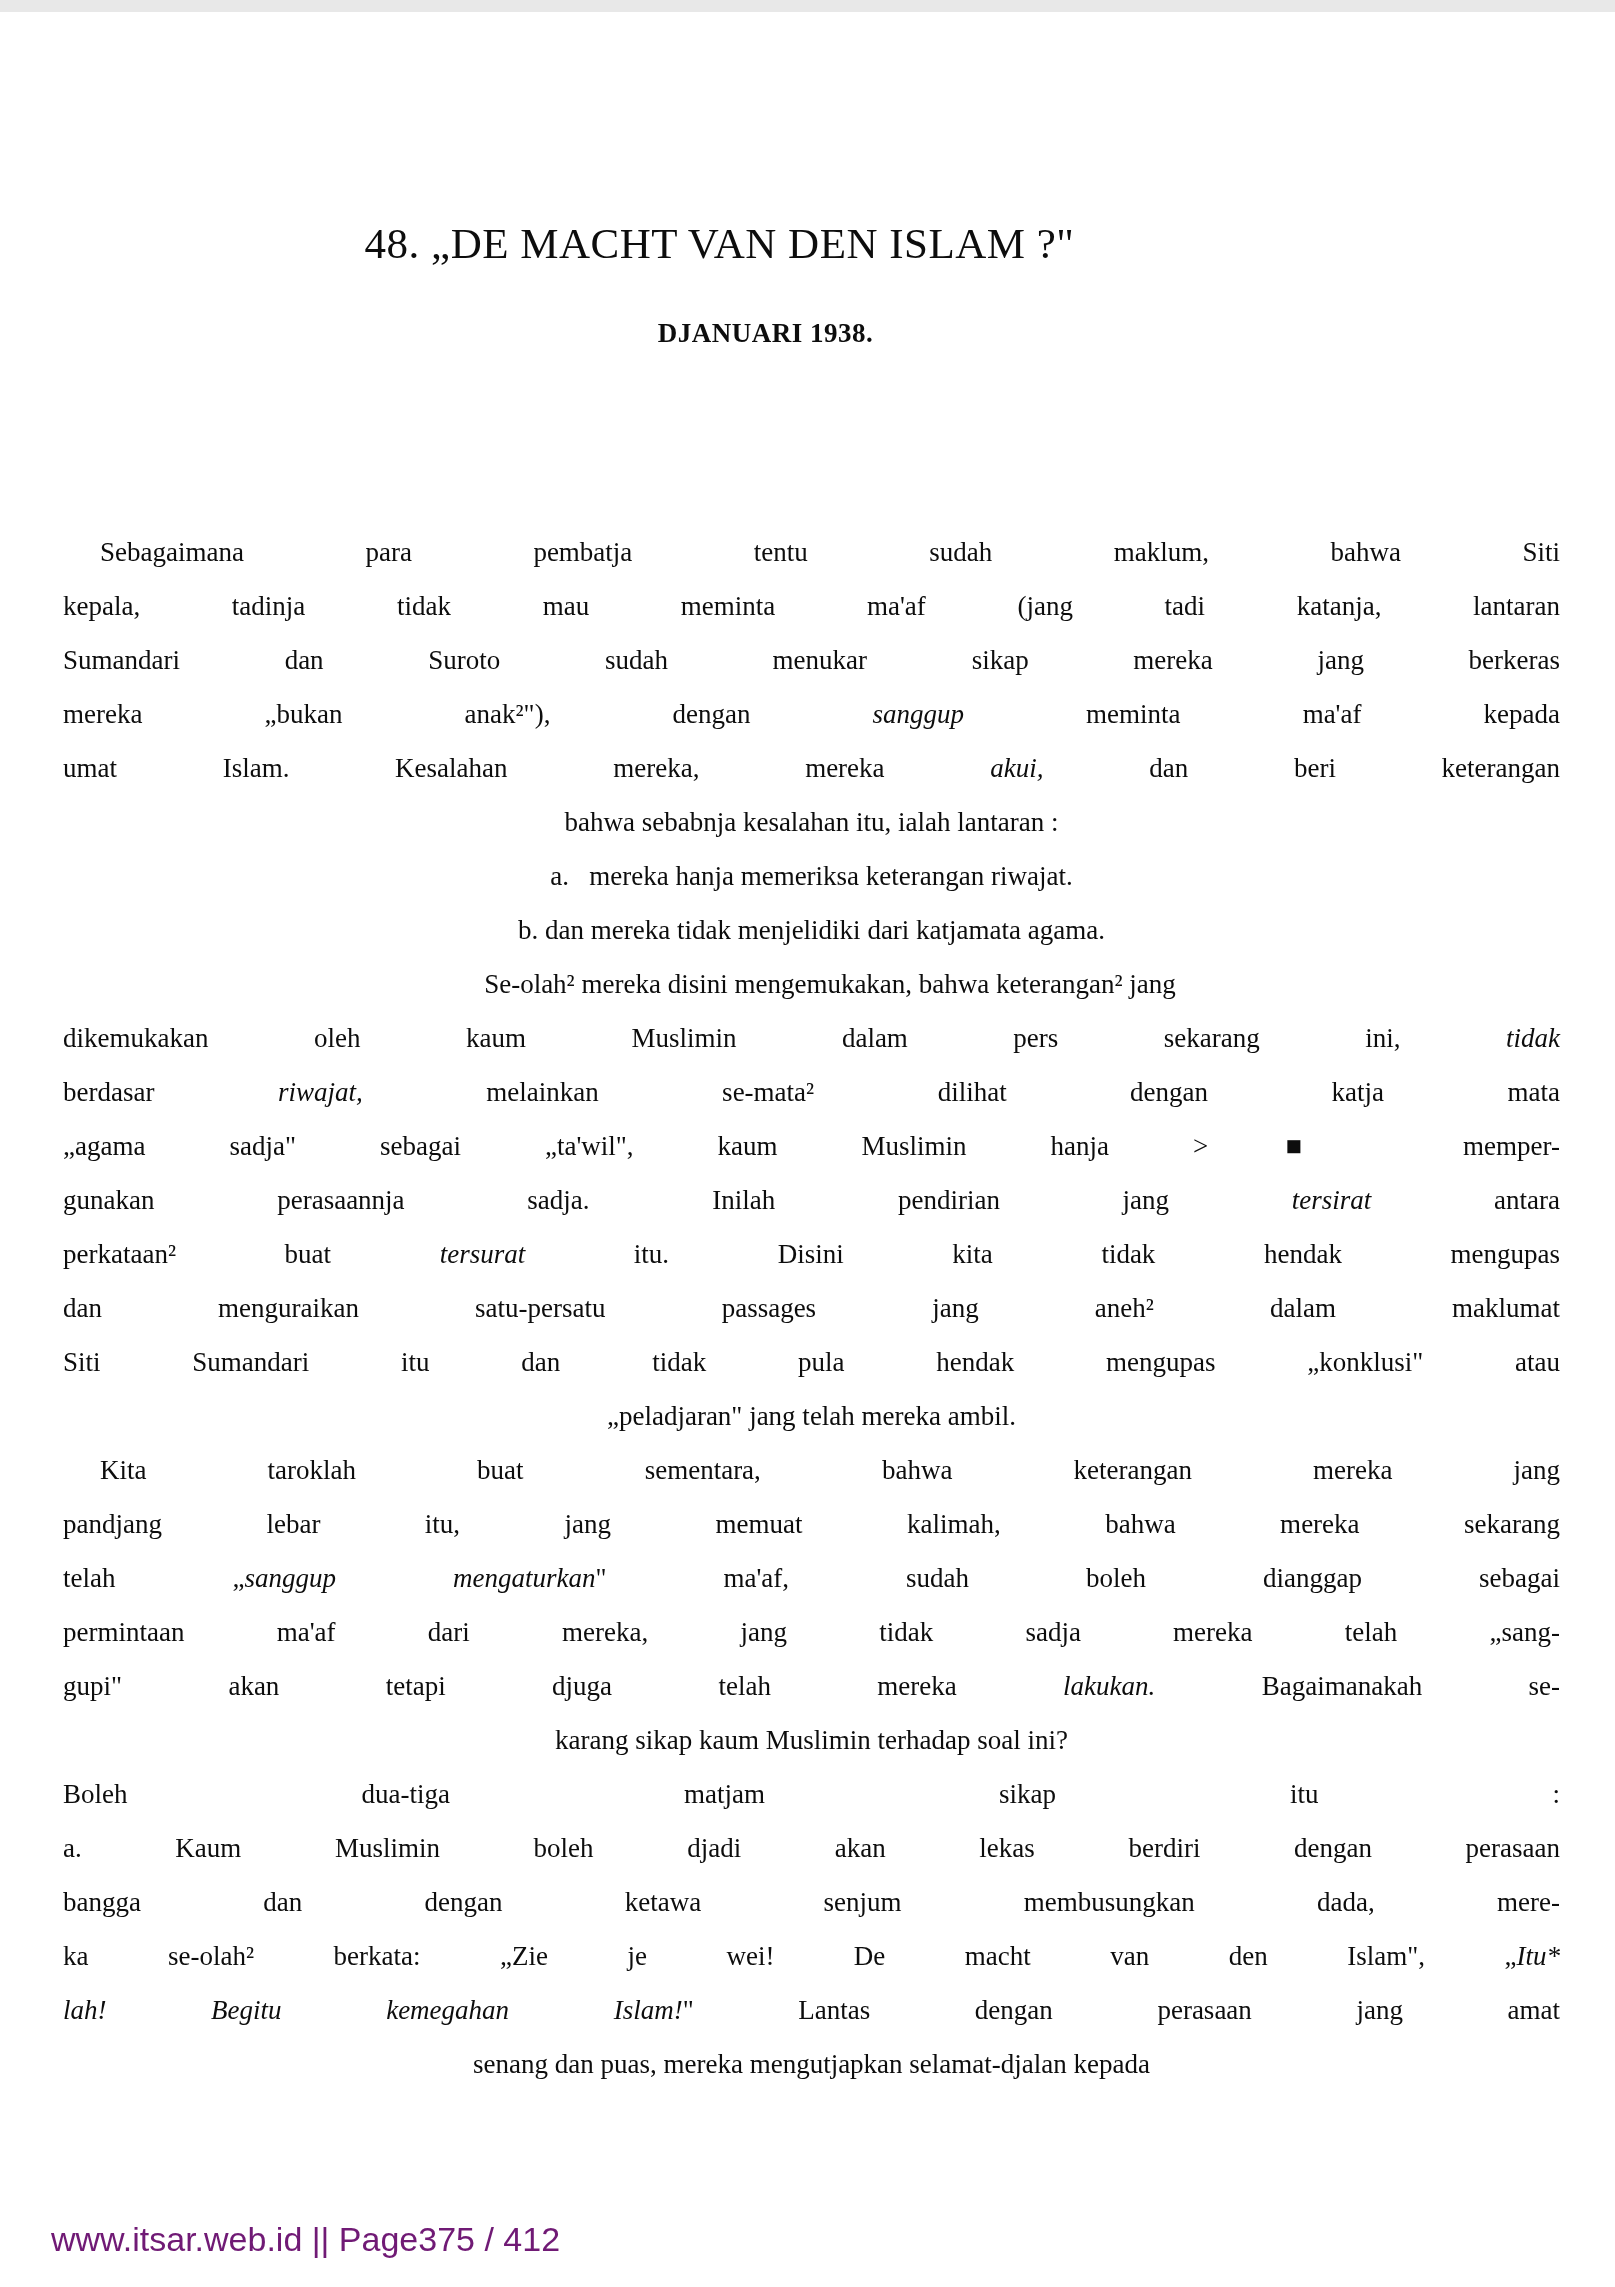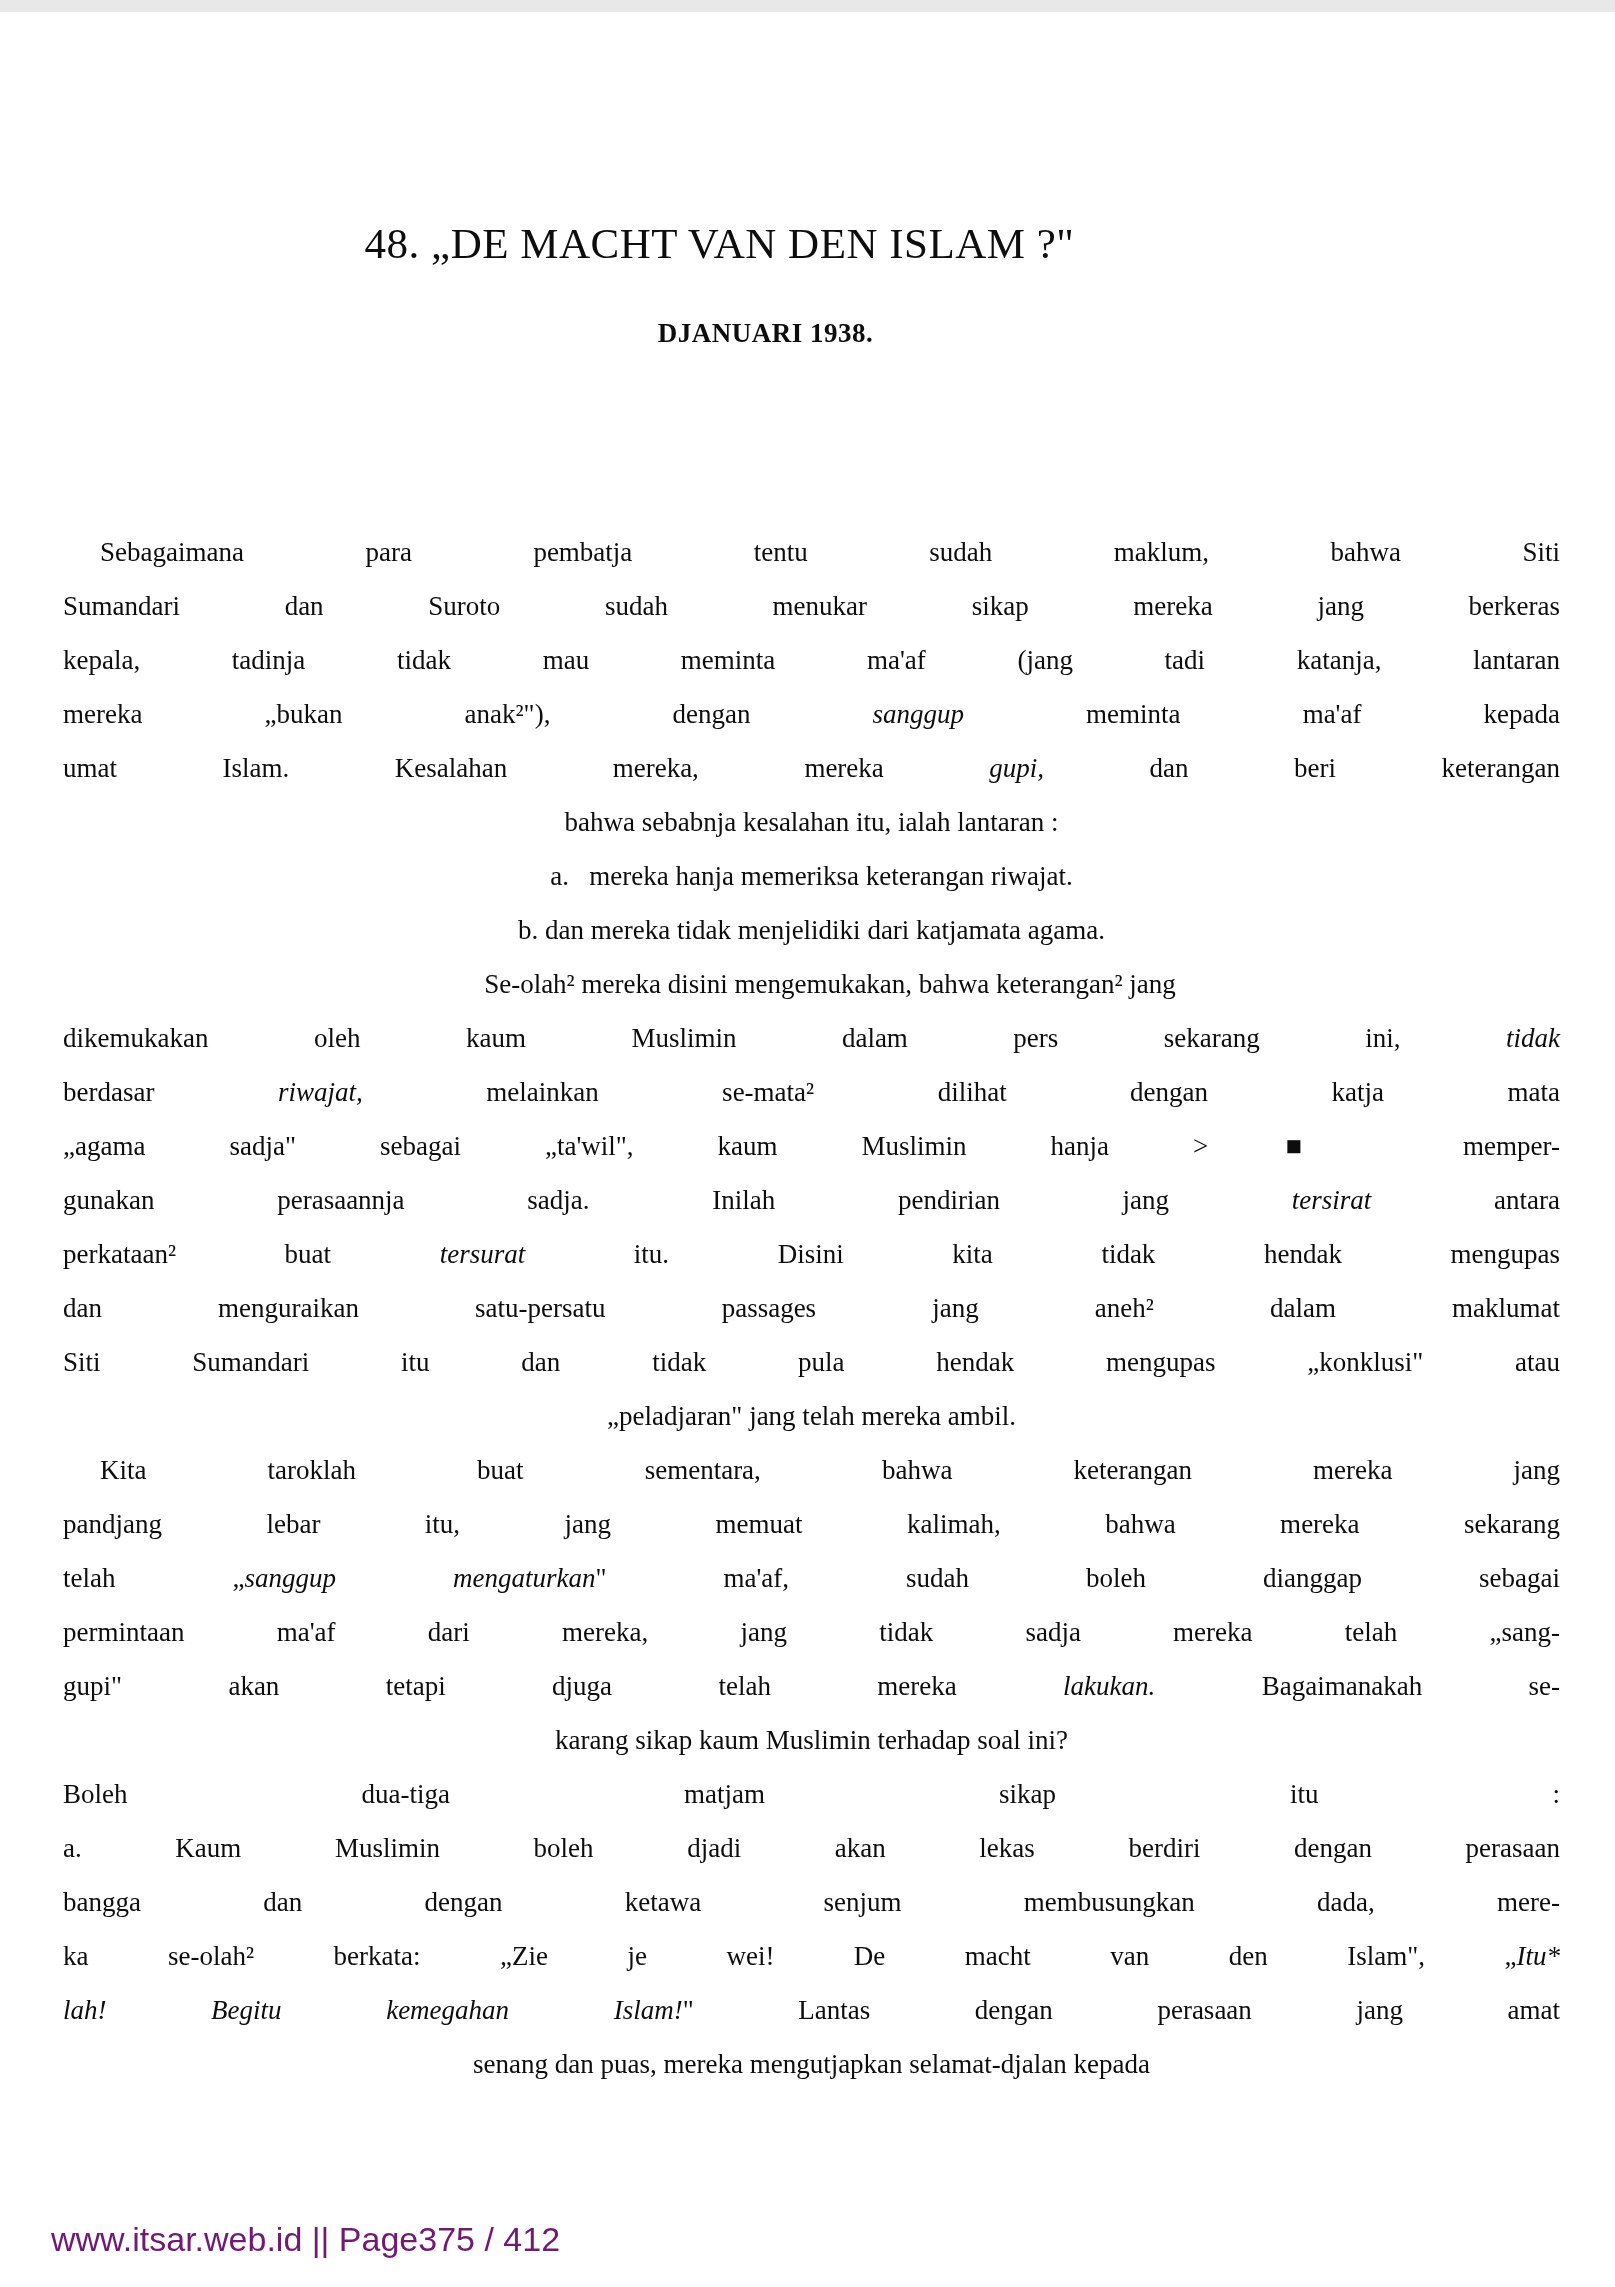--- a/index.html
+++ b/index.html
@@ -58,24 +58,24 @@
 </head>
 <body>
 
 <div class="page">
   <div class="title">48. „DE MACHT VAN DEN ISLAM ?"</div>
 
   <div class="subtitle">DJANUARI 1938.</div>
 
   <div class="bodytext">
       <div class="line j ind"><span>Sebagaimana para pembatja tentu sudah maklum, bahwa Siti</span></div>
+      <div class="line j"><span>kepala, tadinja tidak mau meminta ma'af (jang tadi katanja, lantaran</span></div>
       <div class="line j"><span>Sumandari dan Suroto sudah menukar sikap mereka jang berkeras</span></div>
-      <div class="line j"><span>kepala, tadinja tidak mau meminta ma'af (jang tadi katanja, lantaran</span></div>
       <div class="line j"><span>mereka „bukan anak²"), dengan </span><span class="i">sanggup</span><span> meminta ma'af kepada</span></div>
-      <div class="line j"><span>umat Islam. Kesalahan mereka, mereka </span><span class="i">gupi,</span><span> dan beri keterangan</span></div>
+      <div class="line j"><span>umat Islam. Kesalahan mereka, mereka </span><span class="i">akui,</span><span> dan beri keterangan</span></div>
       <div class="line"><span>bahwa sebabnja kesalahan itu, ialah lantaran :</span></div>
       <div class="line"><span>a.&nbsp;&nbsp; mereka hanja memeriksa keterangan riwajat.</span></div>
       <div class="line"><span>b. dan mereka tidak menjelidiki dari katjamata agama.</span></div>
       <div class="line ind"><span>Se-olah² mereka disini mengemukakan, bahwa keterangan² jang</span></div>
       <div class="line j"><span>dikemukakan oleh kaum Muslimin dalam pers sekarang ini, </span><span class="i">tidak</span></div>
       <div class="line j"><span>berdasar </span><span class="i">riwajat,</span><span> melainkan se-mata² dilihat dengan katja mata</span></div>
       <div class="line j"><span>„agama sadja" sebagai „ta'wil", kaum Muslimin hanja &gt;■ memper-</span></div>
       <div class="line j"><span>gunakan perasaannja sadja. Inilah pendirian jang </span><span class="i">tersirat</span><span> antara</span></div>
       <div class="line j"><span>perkataan² buat </span><span class="i">tersurat</span><span> itu. Disini kita tidak hendak mengupas</span></div>
       <div class="line j"><span>dan menguraikan satu-persatu passages jang aneh² dalam maklumat</span></div>

